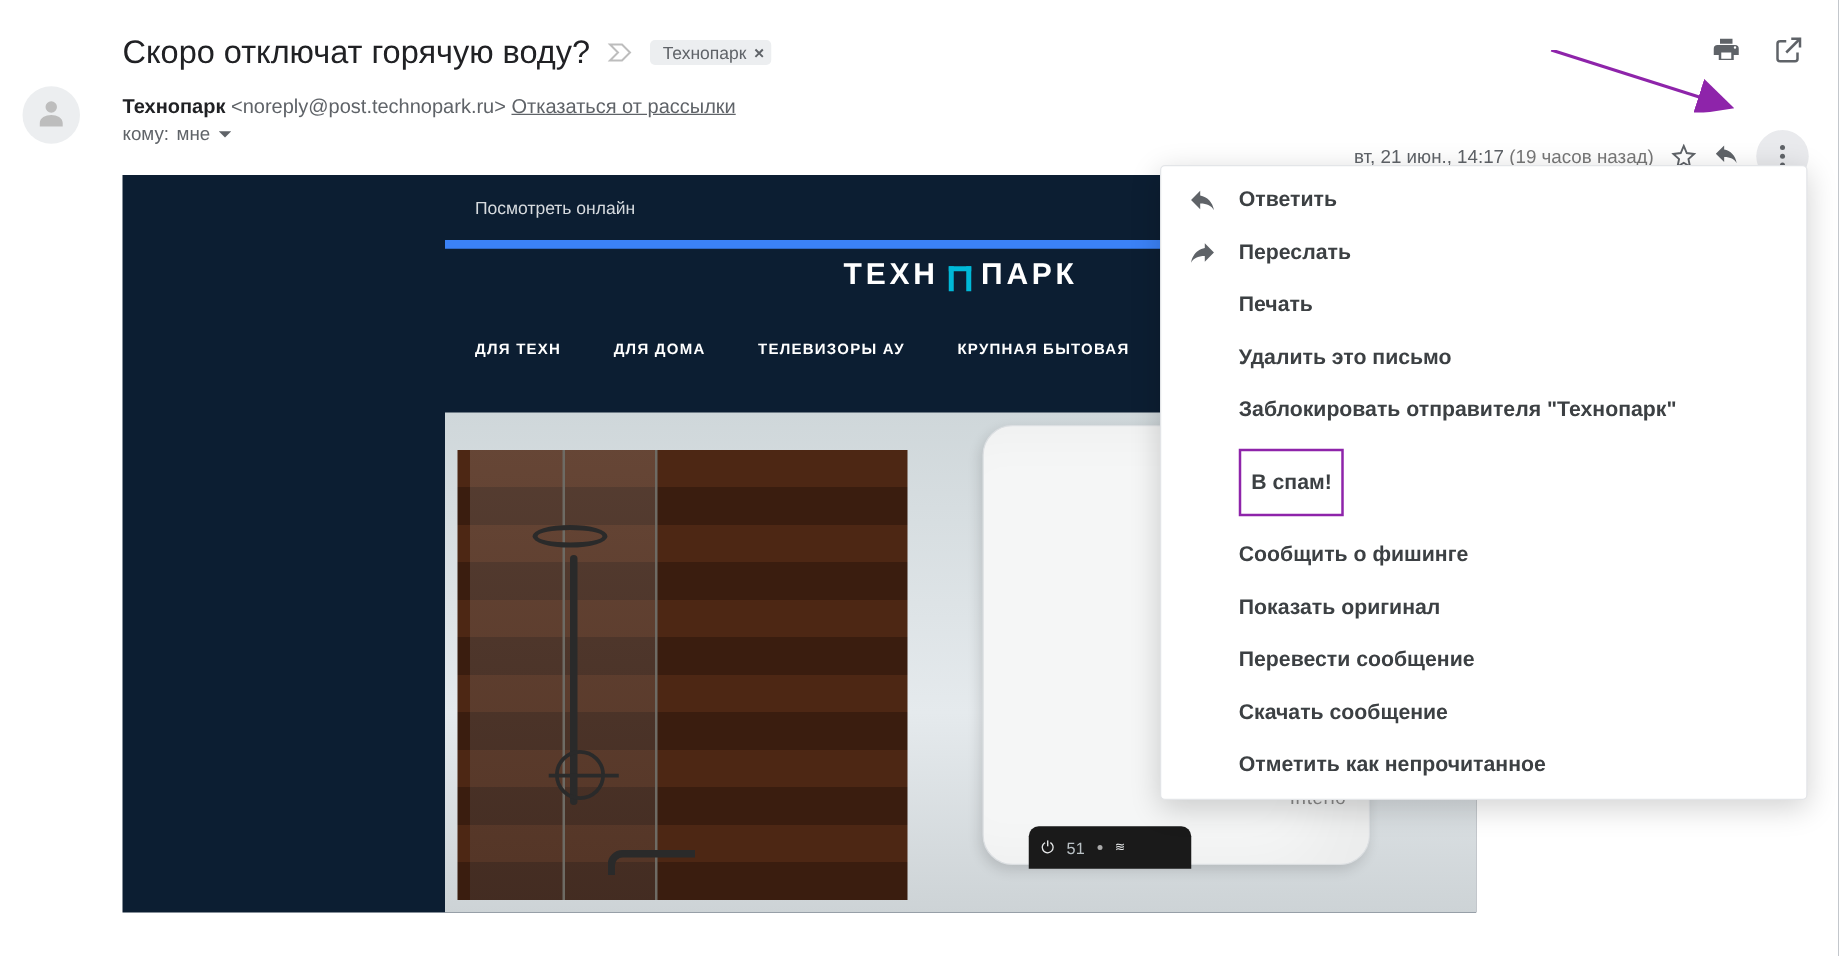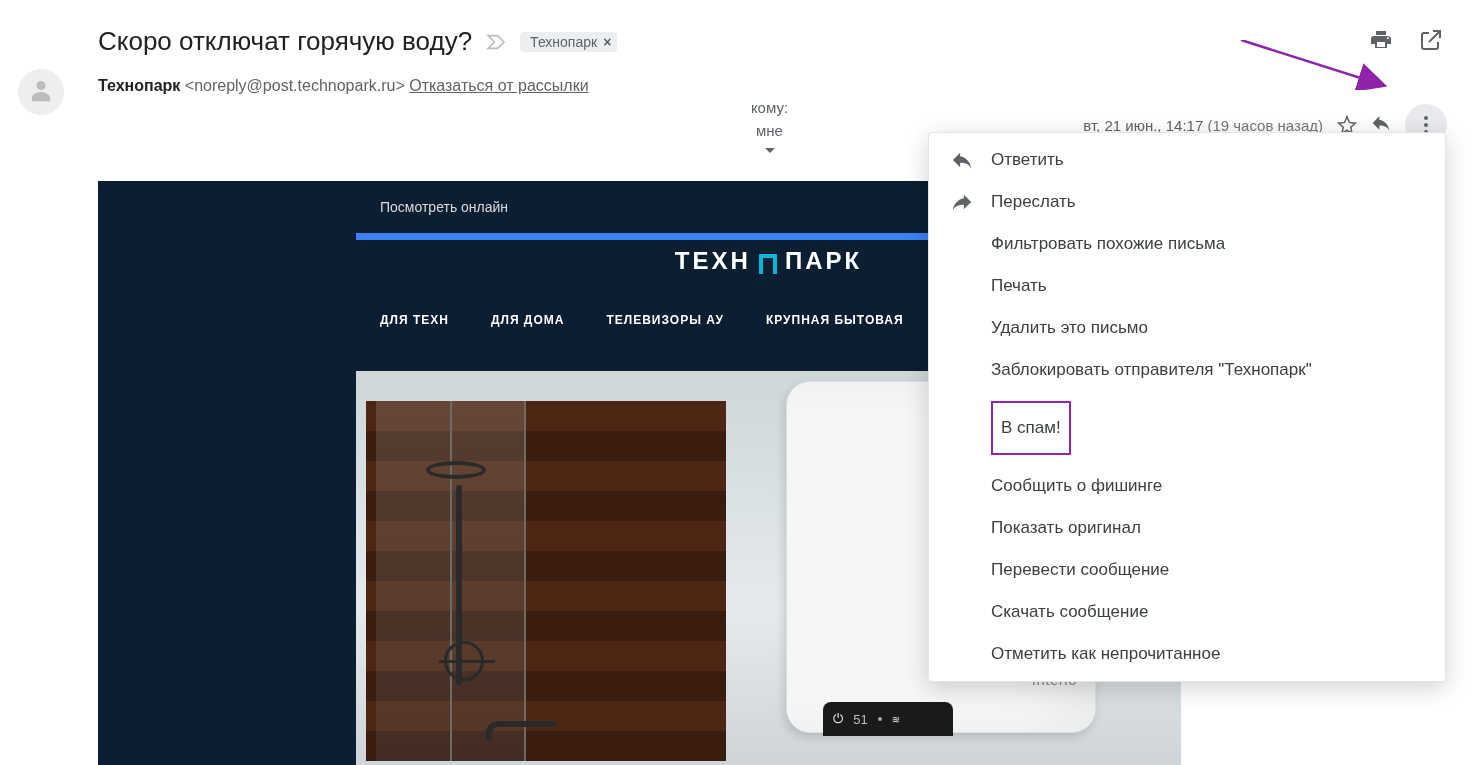--- a/index.html
+++ b/index.html
@@ -24,21 +24,21 @@
     .sender-row { position: relative; padding: 10px 30px 6px 98px; }
     .avatar {
       position: absolute; left: 18px; top: 2px;
       width: 46px; height: 46px; border-radius: 50%;
       background: #eceef0; display: flex; align-items: center; justify-content: center;
     }
     .avatar svg { width: 22px; height: 26px; fill: #bdbdbd; }
     .sender-line1 { font-size: 16px; color: #5f6368; }
     .sender-name { font-weight: 700; color: #202124; }
     .sender-unsub { text-decoration: underline; }
-    .sender-line2 { display: flex; align-items: center; gap: 6px; color: #5f6368; font-size: 15px; margin-top: 4px; flex-direction: column; }
+    .sender-line2 { display: flex; align-items: center; gap: 6px; color: #5f6368; font-size: 15px; margin-top: 4px; }
     .chevron-down { width: 12px; height: 12px; }
 
     .right-meta-tools {
       position: absolute; top: 104px; right: 24px;
       display: flex; align-items: center; gap: 14px;
     }
     .date-text { color: #5f6368; font-size: 15px; }
     .date-secondary { color: #777; }
     .mini-icon { width: 20px; height: 20px; color: #5f6368; cursor: pointer; }
     .reply-mini svg { width: 20px; height: 20px; fill: #5f6368; }
@@ -121,20 +121,21 @@
     }
     .heater-vent-grid span { width: 4px; height: 4px; border-radius: 50%; background: #c4c8cb; }
 
     
     .dropdown {
       position: absolute; left: 928px; top: 132px; width: 518px;
       background: #fff; border: 1px solid #e3e5e8; border-radius: 4px;
       box-shadow: 0 6px 24px rgba(0,0,0,.18);
       padding: 6px 0;
       z-index: 50;
+      font-weight: bold;
     }
     .menu-item {
       display: flex; align-items: center; gap: 18px;
       padding: 10px 22px; font-size: 17px; color: #3c4043; cursor: pointer;
     }
     .menu-icon { width: 22px; height: 22px; display: flex; align-items: center; justify-content: center; flex-shrink: 0; }
     .menu-icon.spacer { visibility: hidden; }
     .menu-spam-box { display: inline-block; border: 2px solid #8e24aa; padding: 15px 8px; }
     .menu-item.spam .menu-text { }
 
@@ -338,24 +339,20 @@
   <div class="menu-item">
     <span class="menu-icon">
         <svg viewBox="0 0 24 24" width="22" height="22" fill="#5f6368">
           <path d="M14 4l8 8-8 8v-5c-6 0-10 2-12 6 1-7 6-12 12-13z"></path>
         </svg>
       </span>
     <span class="menu-text">Переслать</span>
   </div>
   <div class="menu-item">
     <span class="menu-icon spacer">.</span>
-    <span class="menu-text">Фильтровать похожие письма</span>
-  </div>
-  <div class="menu-item">
-    <span class="menu-icon spacer">.</span>
     <span class="menu-text">Печать</span>
   </div>
   <div class="menu-item">
     <span class="menu-icon spacer">.</span>
     <span class="menu-text">Удалить это письмо</span>
   </div>
   <div class="menu-item">
     <span class="menu-icon spacer">.</span>
     <span class="menu-text">Заблокировать отправителя "Технопарк"</span>
   </div>

